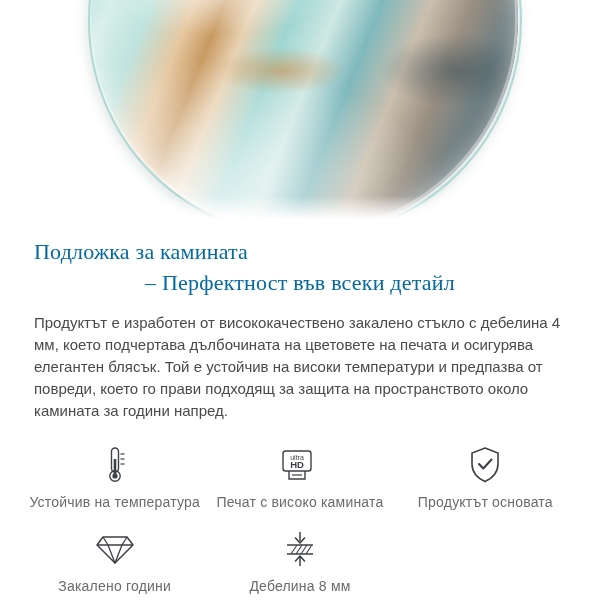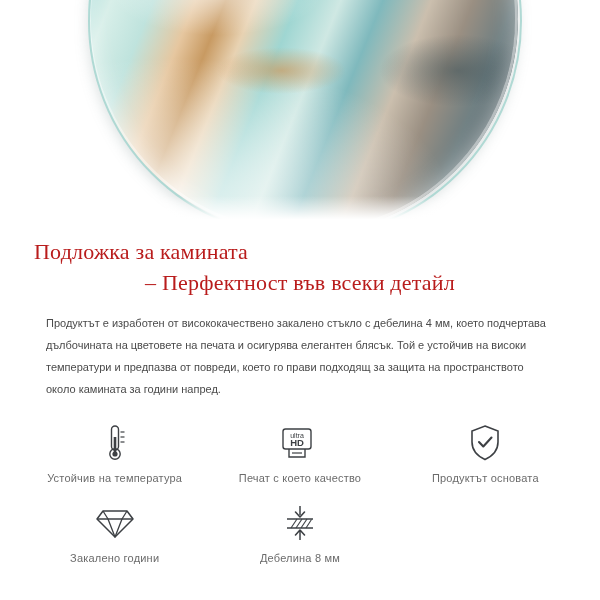--- a/index.html
+++ b/index.html
@@ -96,35 +96,35 @@
   }
 
   
   .content {
     padding: 14px 34px 0 34px;
   }
   .headline {
     font-family: "Liberation Serif", serif;
     font-size: 22px;
     line-height: 31px;
-    color: #b91c1c;
+    color: #0369a1;
     font-weight: 400;
     margin: 0 0 14px 0;
     letter-spacing: 0.2px;
   }
   .headline .line2 {
     display: block;
     text-align: center;
   }
   .body-copy {
     font-family: "Liberation Sans", sans-serif;
-    font-size: 11px;
+    font-size: 15px;
     line-height: 22px;
     color: #4a4a4a;
-    margin: 12px;
+    margin: 0;
     max-width: 540px;
   }
 
   
   .features {
     margin-top: 22px;
     padding: 0 22px;
     display: grid;
     grid-template-columns: repeat(3, 1fr);
     grid-row-gap: 18px;
@@ -137,21 +137,21 @@
     align-items: center;
   }
   .feature-icon {
     height: 42px;
     display: flex;
     align-items: center;
     justify-content: center;
     margin-bottom: 8px;
   }
   .feature-label {
-    font-size: 11px;
+    font-size: 14px;
     color: #6b6b6b;
     letter-spacing: 0.2px;
     text-align: center;
   }
   svg { display: block; }
 </style>
 </head>
 <body>
 
 <div class="page">
@@ -190,21 +190,21 @@
     <div class="feature">
       <div class="feature-icon">
         <svg width="44" height="40" viewBox="0 0 44 40">
           <rect x="5" y="6" width="28" height="20" rx="2.5" fill="none" stroke="#3d4044" stroke-width="1.4"></rect>
           <path d="M11 26 L11 34 L27 34 L27 26" fill="none" stroke="#3d4044" stroke-width="1.4"></path>
           <line x1="14" y1="30" x2="24" y2="30" stroke="#3d4044" stroke-width="1.2"></line>
           <text x="19" y="14.5" font-family="Liberation Sans, sans-serif" font-size="7" fill="#3d4044" text-anchor="middle">ultra</text>
           <text x="19" y="22.5" font-family="Liberation Sans, sans-serif" font-size="9.5" font-weight="bold" fill="#3d4044" text-anchor="middle">HD</text>
         </svg>
       </div>
-      <div class="feature-label">Печат с което качество</div>
+      <div class="feature-label">Печат с високо камината</div>
     </div>
 
     <div class="feature">
       <div class="feature-icon">
         <svg width="34" height="40" viewBox="0 0 34 40">
           <path d="M17 3 L30 8 V19 C30 28 23.5 33.5 17 36.5 C10.5 33.5 4 28 4 19 V8 Z" fill="none" stroke="#3d4044" stroke-width="1.6"></path>
           <path d="M11 19 L15.3 23.5 L23.5 14.5" fill="none" stroke="#3d4044" stroke-width="2.1" stroke-linecap="round" stroke-linejoin="round"></path>
         </svg>
       </div>
       <div class="feature-label">Продуктът основата</div>

